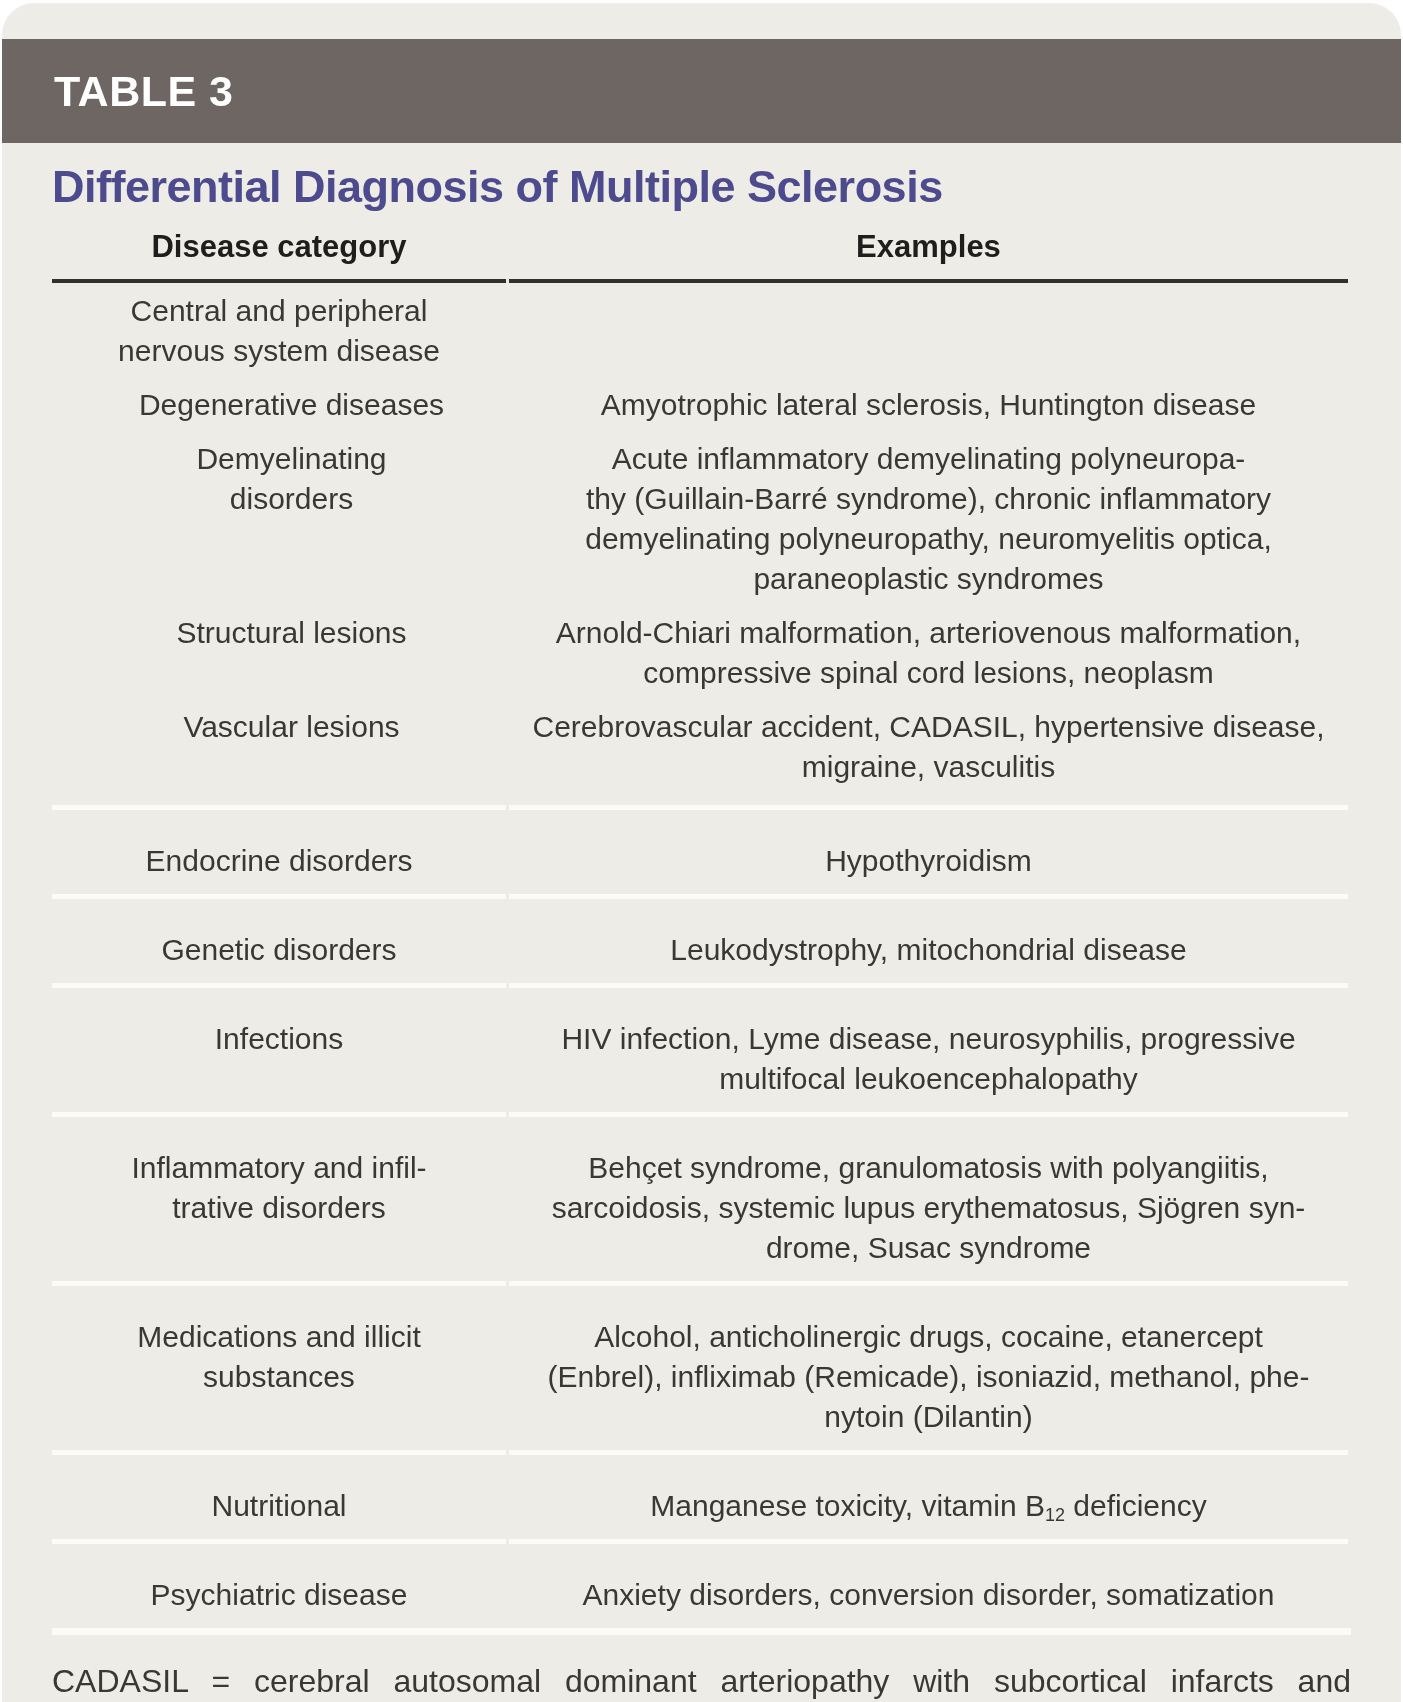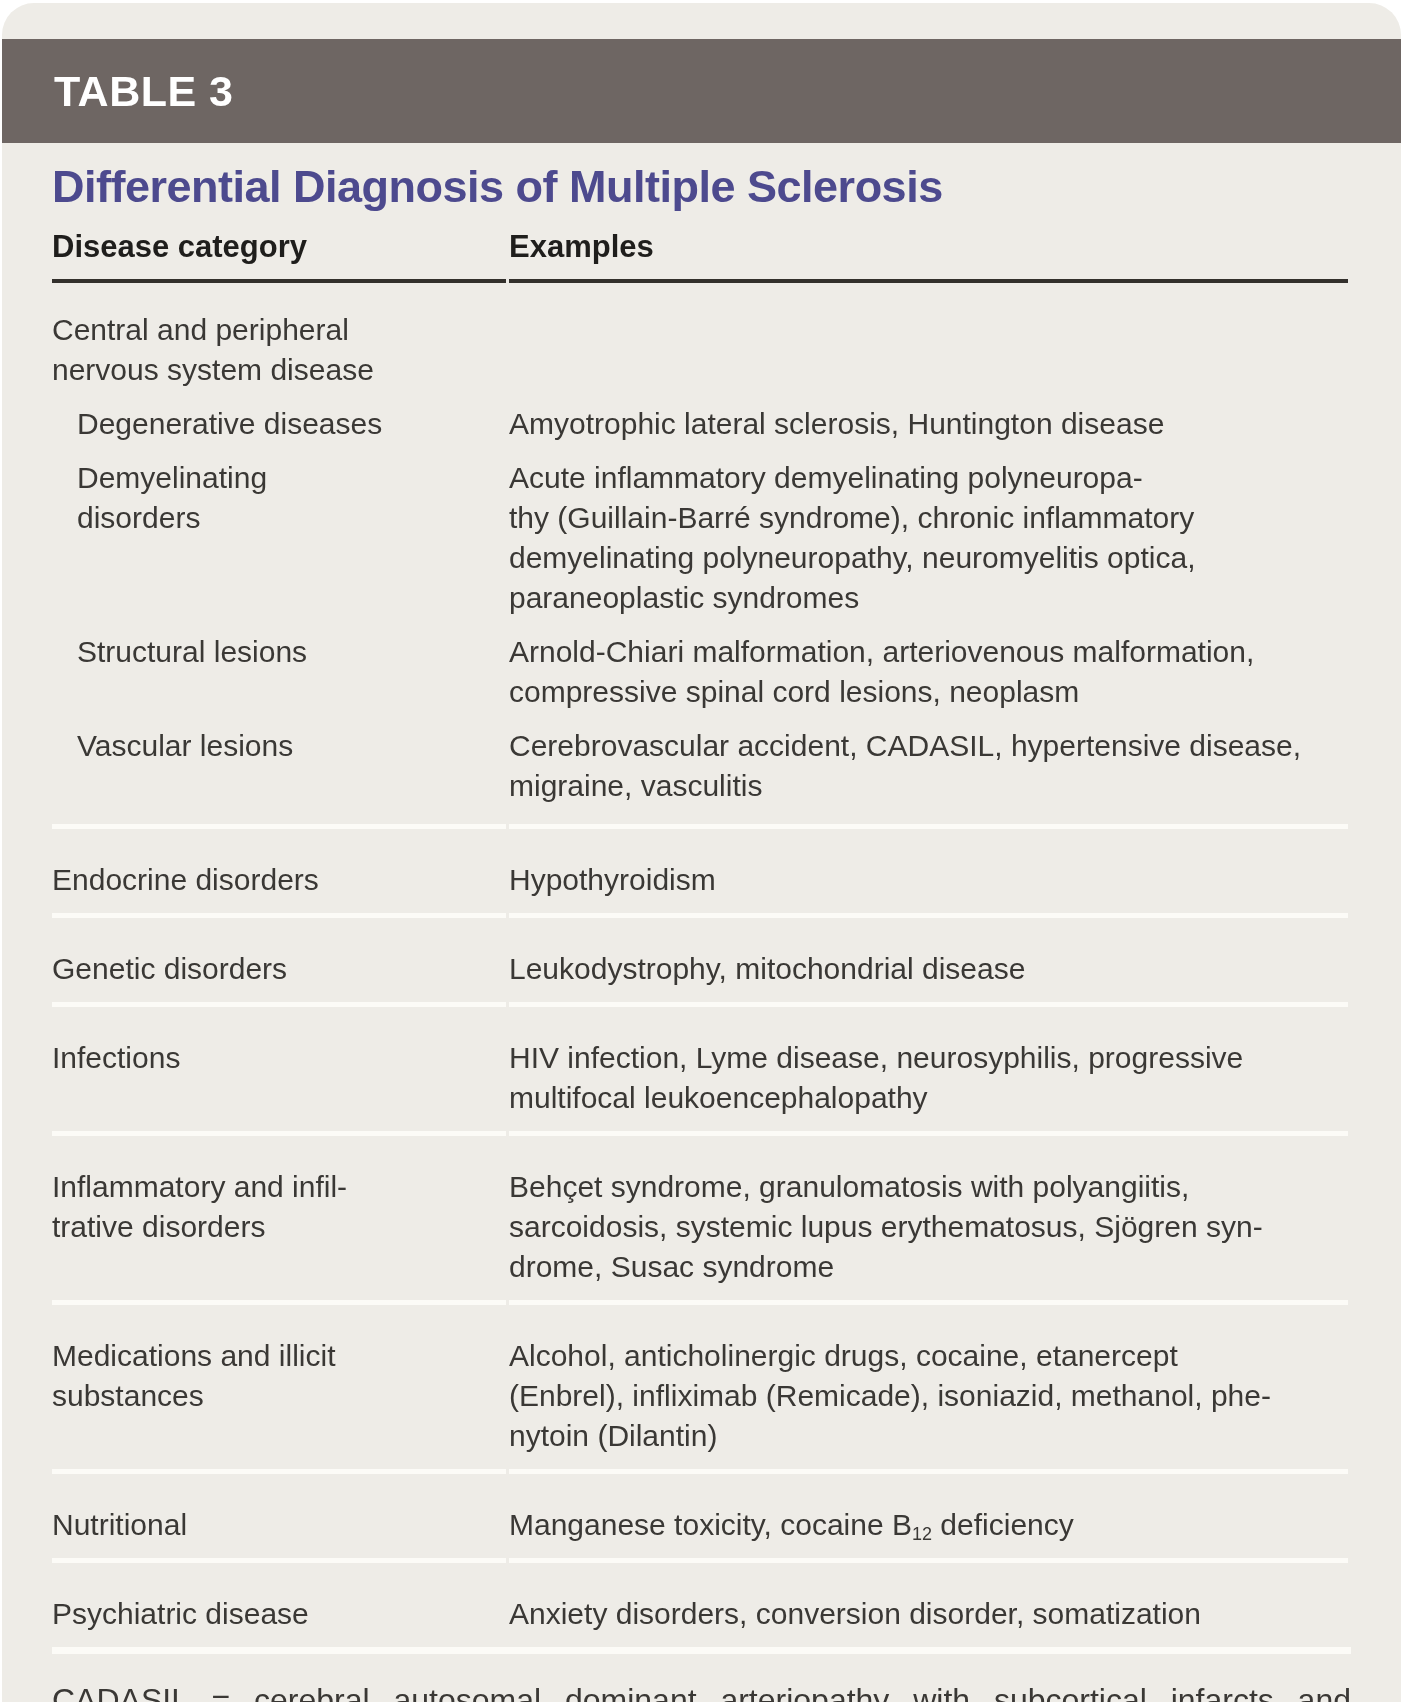--- a/index.html
+++ b/index.html
@@ -43,20 +43,21 @@
     line-height:52px;
     font-weight:700;
     color:var(--title,#4d4a8e);
     letter-spacing:-0.5px;
   }
   .dtable{
     display:table;
     width:100%;
     border-collapse:separate;
     border-spacing:3px 0;
+    text-align:center;
   }
   .thead{display:table-row;}
   .th{
     display:table-cell;
     vertical-align:bottom;
     font-size:31px;
     line-height:36px;
     font-weight:700;
     color:var(--heading-text,#1f1e1c);
     padding:0 0 14px 0;
@@ -66,21 +67,21 @@
   .cell{
     display:table-cell;
     vertical-align:top;
     font-size:30px;
     line-height:40px;
     color:var(--body-text,#3a3835);
     white-space:pre-line;
   }
   .cat{width:429px;}
   .sub{padding-left:25px;}
-  .group-first .cell{padding-top:27px;}
+  .group-first .cell{padding-top:8px;}
   .gap .cell{padding-top:14px;}
   .group-last .cell{padding-bottom:18px;}
   .major .cell{
     border-top:5px solid var(--row-divider,#fcfbf7);
     padding-top:31px;
     padding-bottom:13px;
   }
   sub{
     font-size:0.6em;
     line-height:0;
@@ -187,21 +188,21 @@
       <div class="trow major">
         <div class="cell cat">Medications and illicit
 substances</div>
         <div class="cell">Alcohol, anticholinergic drugs, cocaine, etanercept
 (Enbrel), infliximab (Remicade), isoniazid, methanol, phe-
 nytoin (Dilantin)</div>
       </div>
 
       <div class="trow major">
         <div class="cell cat">Nutritional</div>
-        <div class="cell"><span>Manganese toxicity, cocaine B</span><sub>12</sub><span> deficiency</span></div>
+        <div class="cell"><span>Manganese toxicity, vitamin B</span><sub>12</sub><span> deficiency</span></div>
       </div>
 
       <div class="trow major">
         <div class="cell cat">Psychiatric disease</div>
         <div class="cell">Anxiety disorders, conversion disorder, somatization</div>
       </div>
 
     </div>
 
     <div class="foot-divider"></div>

